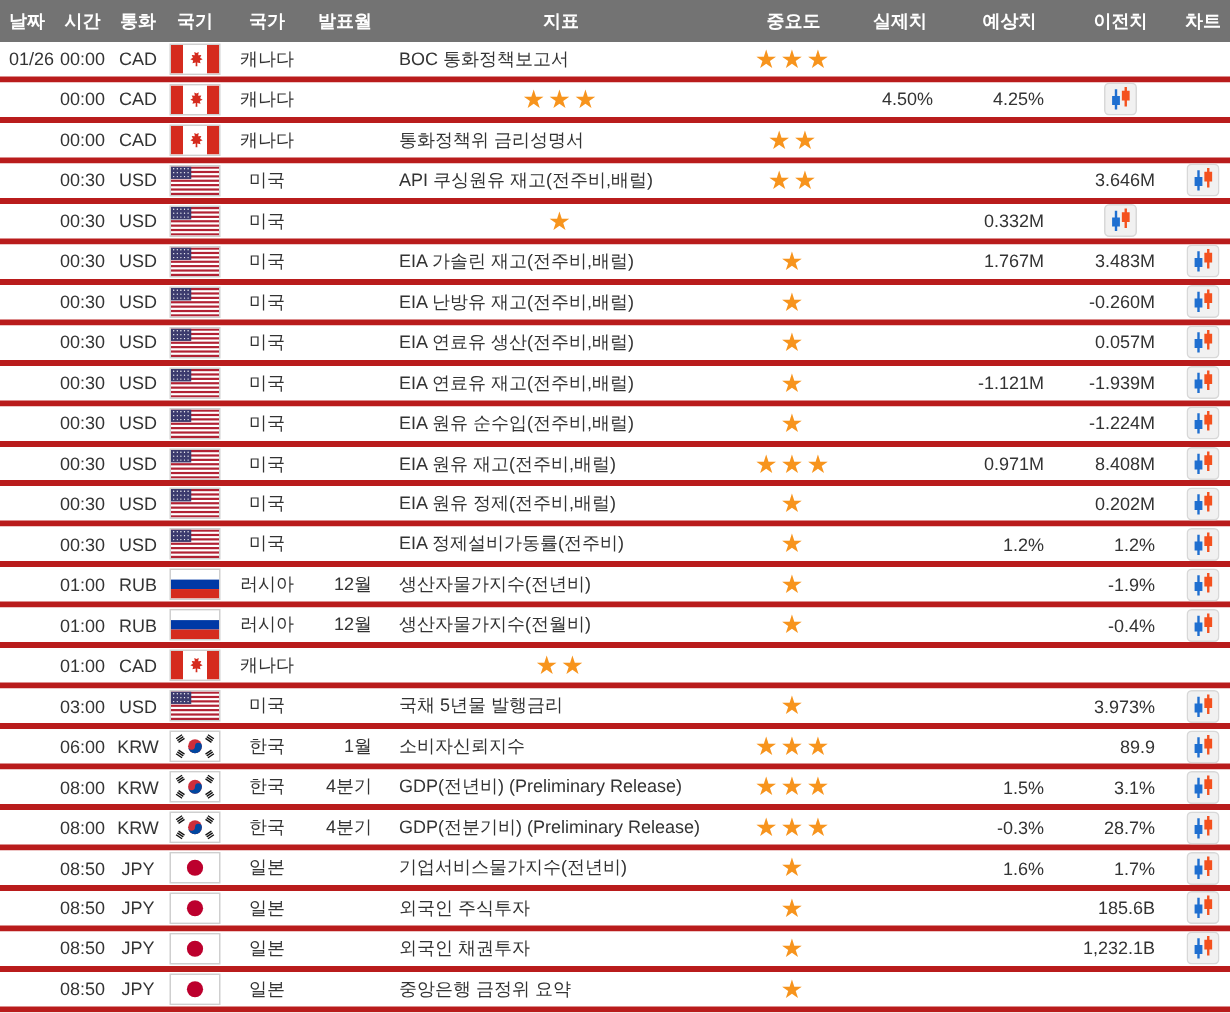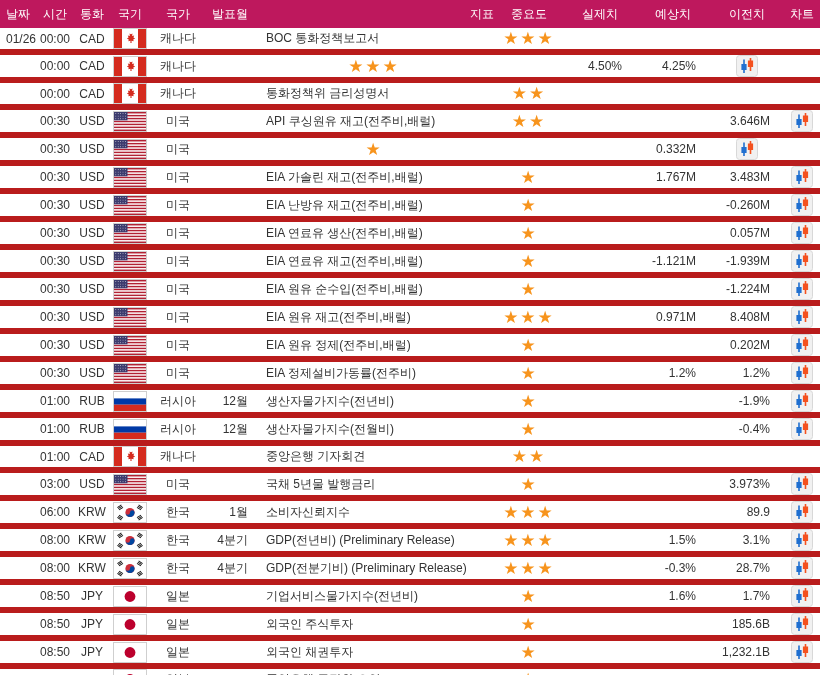--- a/index.html
+++ b/index.html
@@ -1,28 +1,28 @@
 <!DOCTYPE html>
 <html><head>
 <meta charset="utf-8">
 <style>
   * { margin:0; padding:0; box-sizing:border-box; }
   html,body { background:#fff; }
   body { font-family:"Liberation Sans","DejaVu Sans",sans-serif; font-size:12px; color:#333; }
   .calendar { width:820px; height:675px; overflow:hidden; background:#fff; }
   .header-row {
-    height:28px; background:#be185d; color:#fff; font-weight:normal;
+    height:28px; background:#737373; color:#fff; font-weight:bold;
     display:grid; align-items:center;
     grid-template-columns:36px 38px 36px 40px 56px 48px 240px 70px 72px 74px 74px 36px;
   }
   .body-rows { height:647px; display:flex; flex-direction:column; }
   .event-row {
     flex:1; display:grid; align-items:center; background:#fff;
     grid-template-columns:36px 38px 36px 40px 56px 48px 240px 70px 72px 74px 74px 36px;
-    border-bottom:6px solid #b91c1c;
+    border-bottom:4px solid #b91c1c;
   }
   .c-date    { text-align:left; padding-left:6px; }
   .c-time    { text-align:center; }
   .c-cur     { text-align:center; }
   .c-flag    { text-align:center; line-height:0; }
   .c-country { text-align:center; }
   .c-month   { text-align:right; padding-right:6px; }
   .c-ind     { text-align:left; padding-left:12px; white-space:nowrap; }
   .c-imp     { text-align:center; color:#F7941D; font-size:17px; letter-spacing:2px; line-height:1; }
   .c-actual  { text-align:right; padding-right:12px; }
@@ -39,21 +39,21 @@
 
 <div class="calendar">
 
   <div class="header-row">
     <div class="c-date">날짜</div>
     <div class="c-time">시간</div>
     <div class="c-cur">통화</div>
     <div class="c-flag">국기</div>
     <div class="c-country">국가</div>
     <div class="c-month">발표월</div>
-    <div class="c-ind" style="text-align:right;padding-left:0;">지표</div>
+    <div class="c-ind" style="text-align:center;padding-left:0;">지표</div>
     <div class="c-imp">중요도</div>
     <div class="c-actual">실제치</div>
     <div class="c-fc">예상치</div>
     <div class="c-prev">이전치</div>
     <div class="c-chart" style="text-align:center;">차트</div>
   </div>
 
   <div class="body-rows">
       <div class="event-row">
     <div class="c-date">01/26</div>
@@ -619,21 +619,20 @@
     <div class="c-time">01:00</div>
     <div class="c-cur">CAD</div>
     <div class="c-flag"><span class="flag-box"><svg width="32" height="19" viewBox="0 0 32 19">
               <rect width="32" height="19" fill="#fff"></rect>
               <rect width="8" height="19" fill="#D52B1E"></rect>
               <rect x="24" width="8" height="19" fill="#D52B1E"></rect>
               <path fill="#D52B1E" d="M16 3.2l1 2.1 1.5-.7-.4 2.3 2.1-.3-.8 1.9 1.7 1-1.9.9.5 1.8-2.2-.5.1 2.4h-1.2l.1-2.4-2.2.5.5-1.8-1.9-.9 1.7-1-.8-1.9 2.1.3-.4-2.3 1.5.7z"></path>
             </svg></span></div>
     <div class="c-country">캐나다</div>
     <div class="c-month"></div>
-    <div class="c-ind">중앙은행 기자회견</div>
     <div class="c-imp">★★</div>
     <div class="c-actual"></div>
     <div class="c-fc"></div>
     <div class="c-prev"></div>
     <div class="c-chart"></div>
   </div>
       <div class="event-row">
     <div class="c-date"></div>
     <div class="c-time">03:00</div>
     <div class="c-cur">USD</div>

